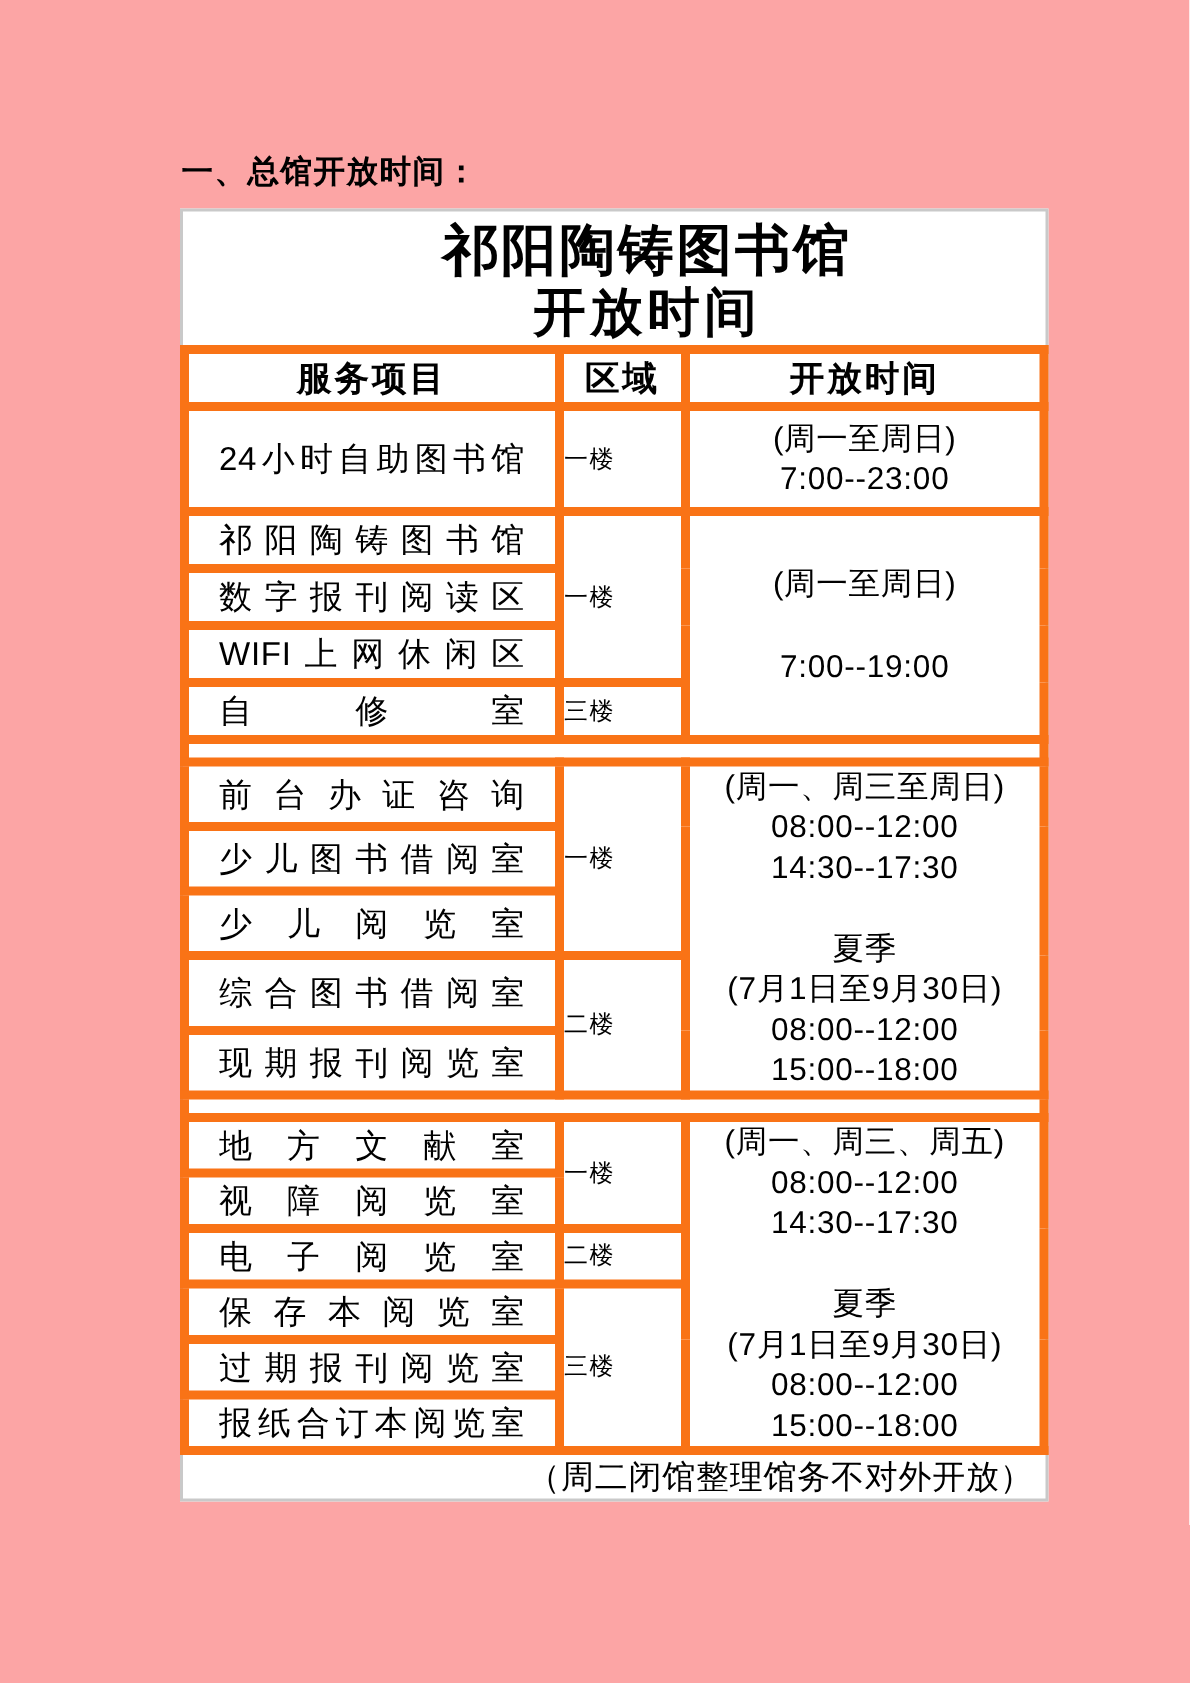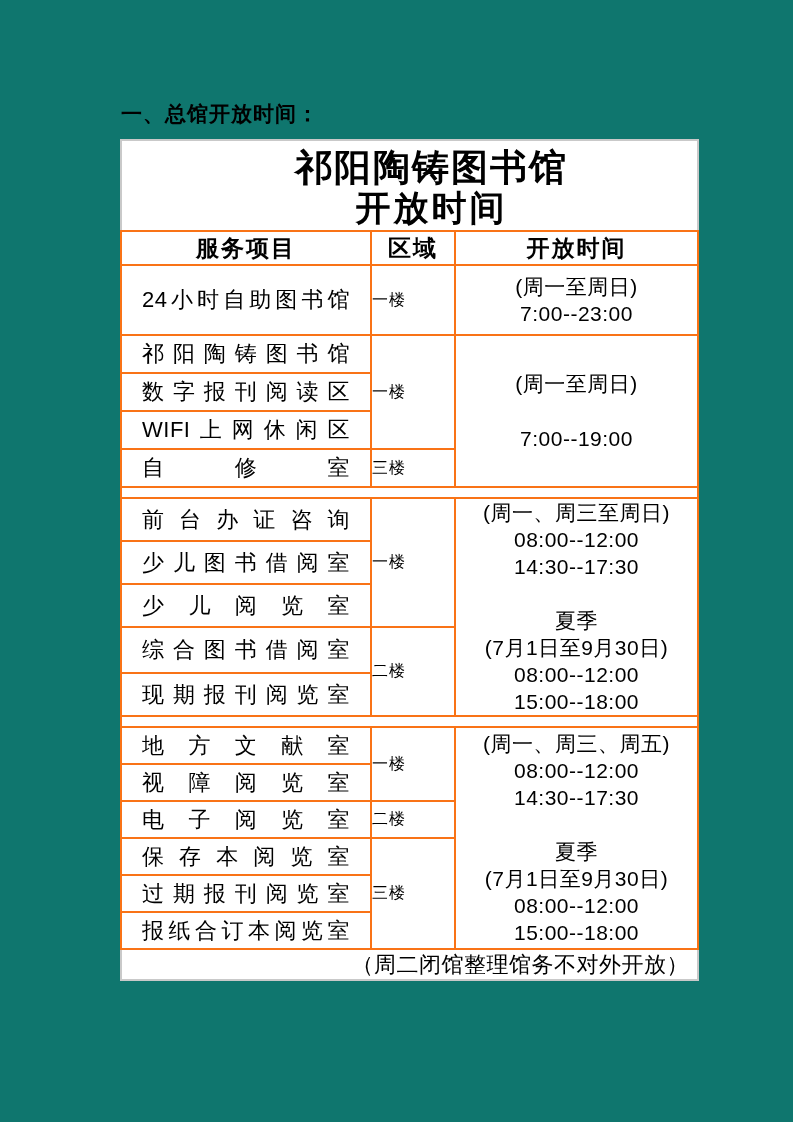--- a/index.html
+++ b/index.html
@@ -1,17 +1,17 @@
 <!DOCTYPE html>
 <html><head>
 <meta charset="utf-8">
 <style>
   html,body { margin:0; padding:0; background:#ffffff; }
   .page {
-    position:relative; width:793px; height:1122px; background:#0f766e;
+    position:relative; width:793px; height:1122px; background:#fca5a5;
     font-family:"Liberation Sans","DejaVu Sans",sans-serif; color:#000;
     overflow:hidden;
   }
   .doc-heading {
     position:absolute; left:121px; top:100px;
     font-size:21px; font-weight:700; letter-spacing:1px;
   }
   .card {
     position:absolute; left:120px; top:139px; width:579px;
     box-sizing:border-box; border:2px solid #c9c9c9; background:#ffffff;
@@ -20,21 +20,21 @@
     text-align:center; padding:5px 0 3px;
     font-family:"Liberation Serif","DejaVu Serif",serif; font-weight:700;margin-left:44px;
   }
   .title1 { font-size:37px; line-height:44px; letter-spacing:2px; }
   .title2 { font-size:35px; line-height:37px; letter-spacing:3px; }
   .subtitle { font-size:25px; line-height:29px; letter-spacing:1px; }
   table.schedule {
     border-collapse:collapse; table-layout:fixed;
     width:calc(100% + 4px); margin-left:-2px;
   }
-  .schedule th, .schedule td { border:2px solid #f97316; padding:0; }
+  .schedule th, .schedule td { border:6px solid #f97316; padding:0; }
   .schedule th {
     font-size:23px; font-weight:700; height:32px; letter-spacing:2px;
     text-align:center; vertical-align:middle;
   }
   td.service {
     font-size:22px; vertical-align:middle;
     text-align:justify; text-align-last:justify;
     padding:0 20px; letter-spacing:0.5px;
   }
   td.floor {

